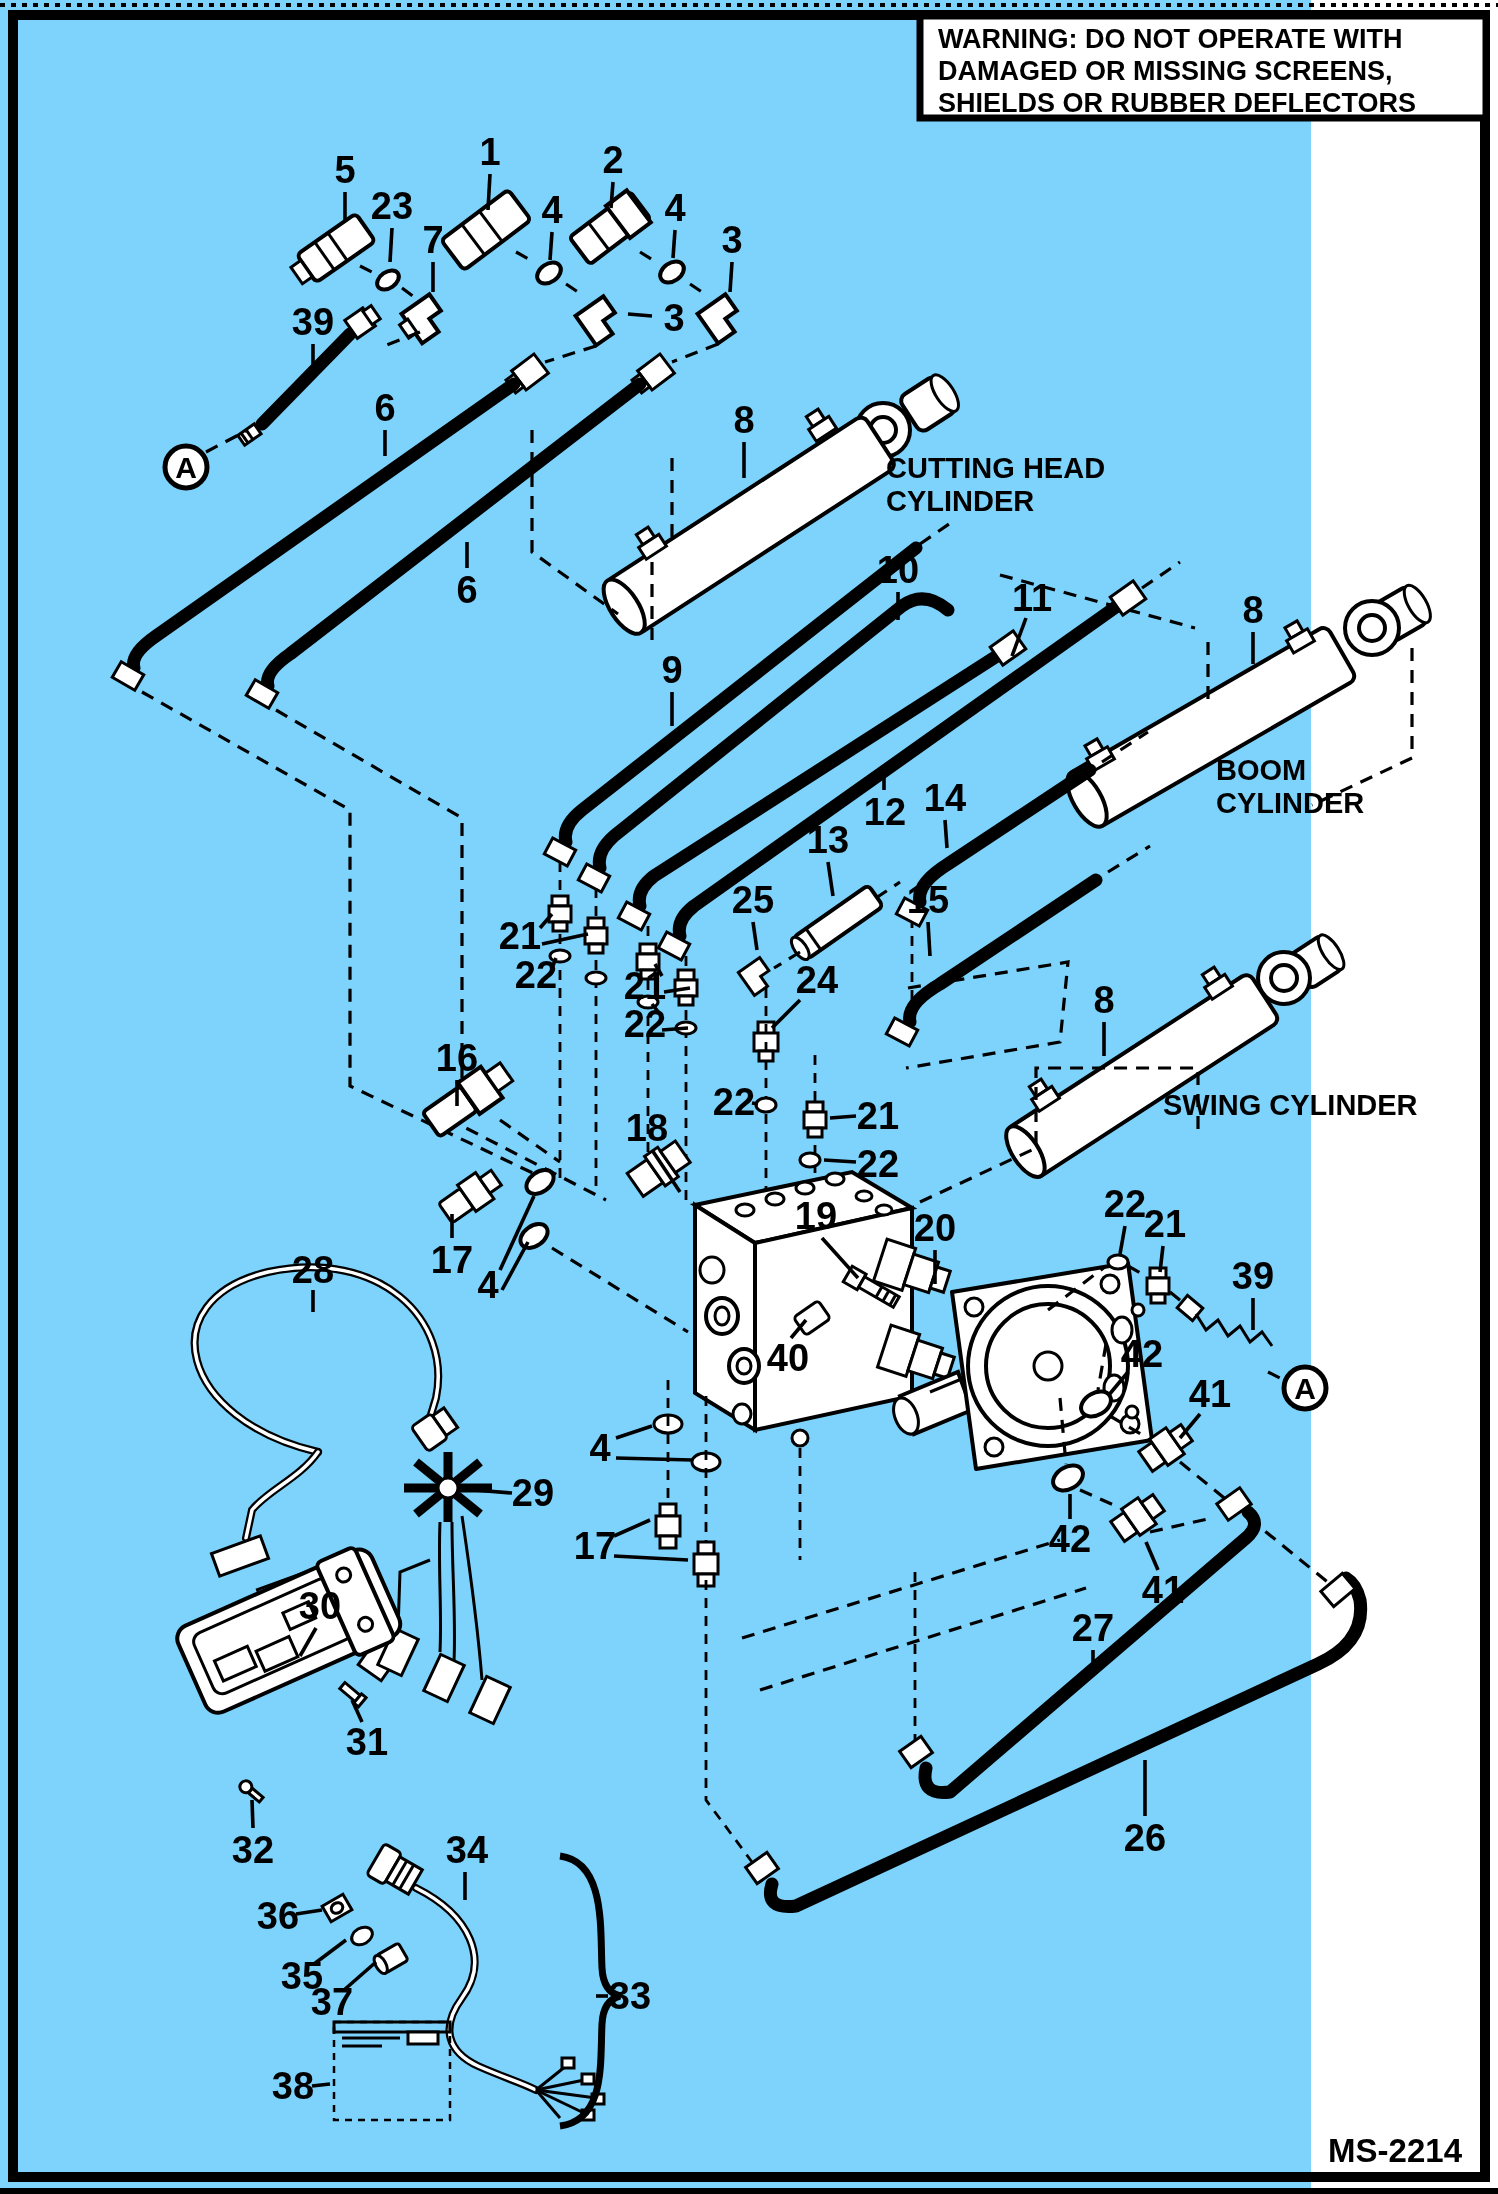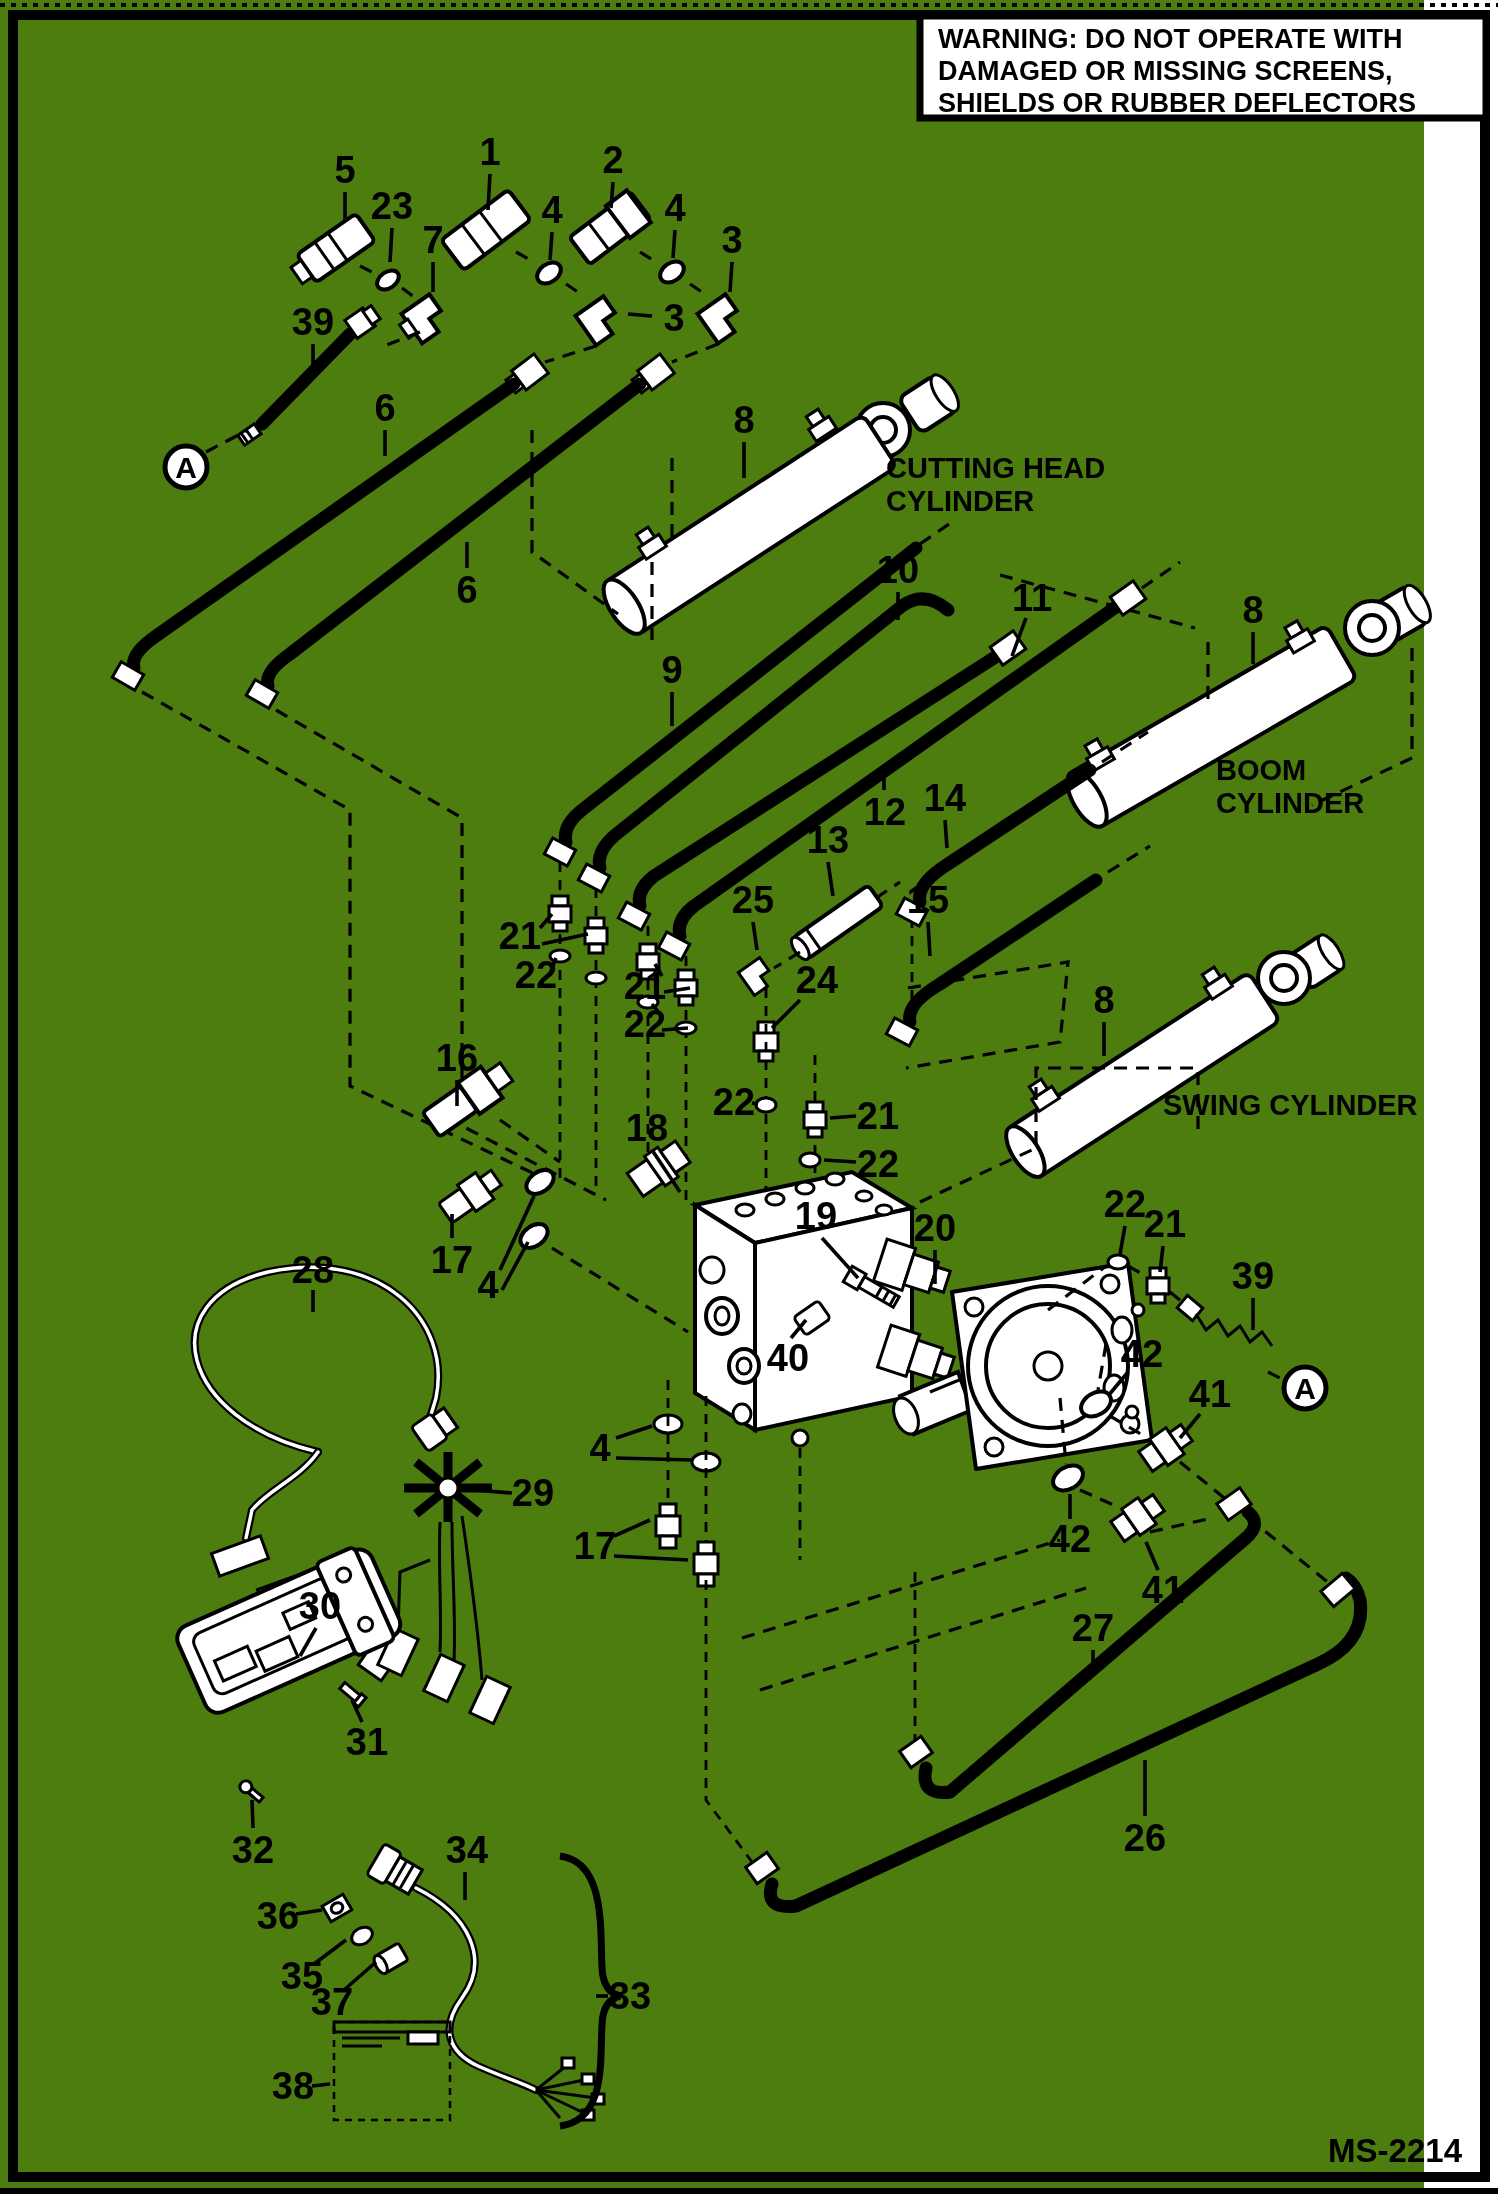--- a/index.html
+++ b/index.html
@@ -1,17 +1,17 @@
 <!DOCTYPE html>
 <html><head>
 <meta charset="utf-8">
 <style>
   html,body{margin:0;padding:0;background:#ffffff;}
   body{font-family:"Liberation Sans", sans-serif;}
-  #stage{position:relative;width:1424px;height:2194px;background:#4d7c0f;}
+  #stage{position:relative;width:1311px;height:2194px;background:#7dd3fc;}
   svg text{font-family:"Liberation Sans", sans-serif;}
   .part{fill:#fff;stroke:#000;stroke-width:4;}
   .part3{fill:#fff;stroke:#000;stroke-width:3;}
   .hose{fill:none;stroke:#000;stroke-width:13;stroke-linecap:round;stroke-linejoin:round;}
   .tube{fill:none;stroke:#000;stroke-width:8;stroke-linecap:round;}
   .tubein{fill:none;stroke:#fff;stroke-width:3.5;stroke-linecap:round;}
   .thin{fill:none;stroke:#000;stroke-width:3;}
   .dash{fill:none;stroke:#000;stroke-width:3.2;stroke-dasharray:13 9;}
   .dash2{fill:none;stroke:#000;stroke-width:2.8;stroke-dasharray:10 8;}
   .lead{stroke:#000;stroke-width:3.6;fill:none;}

